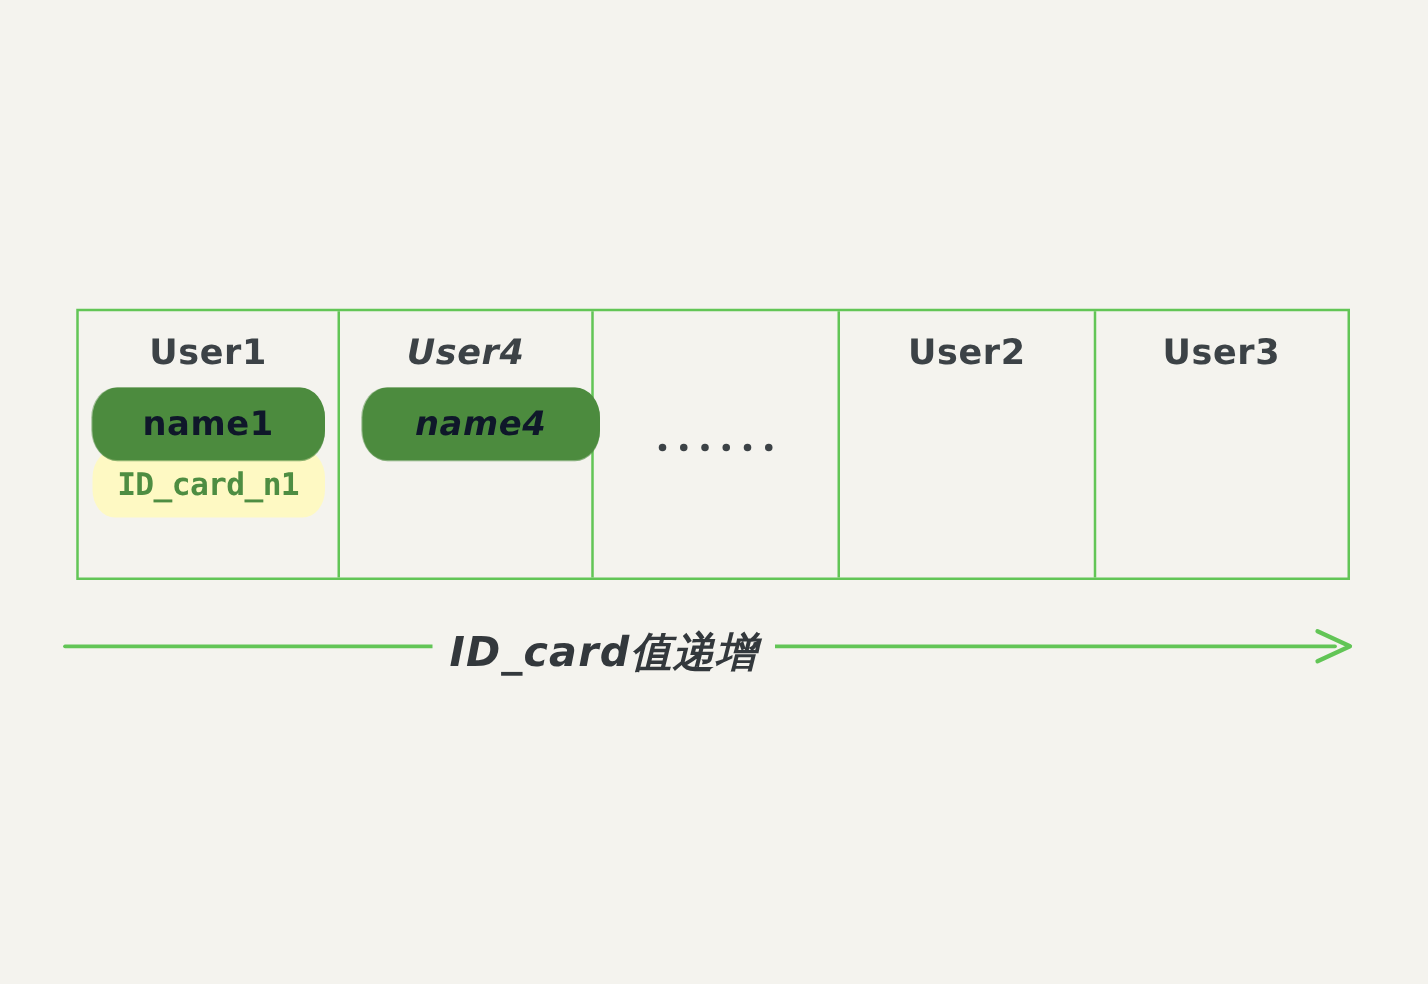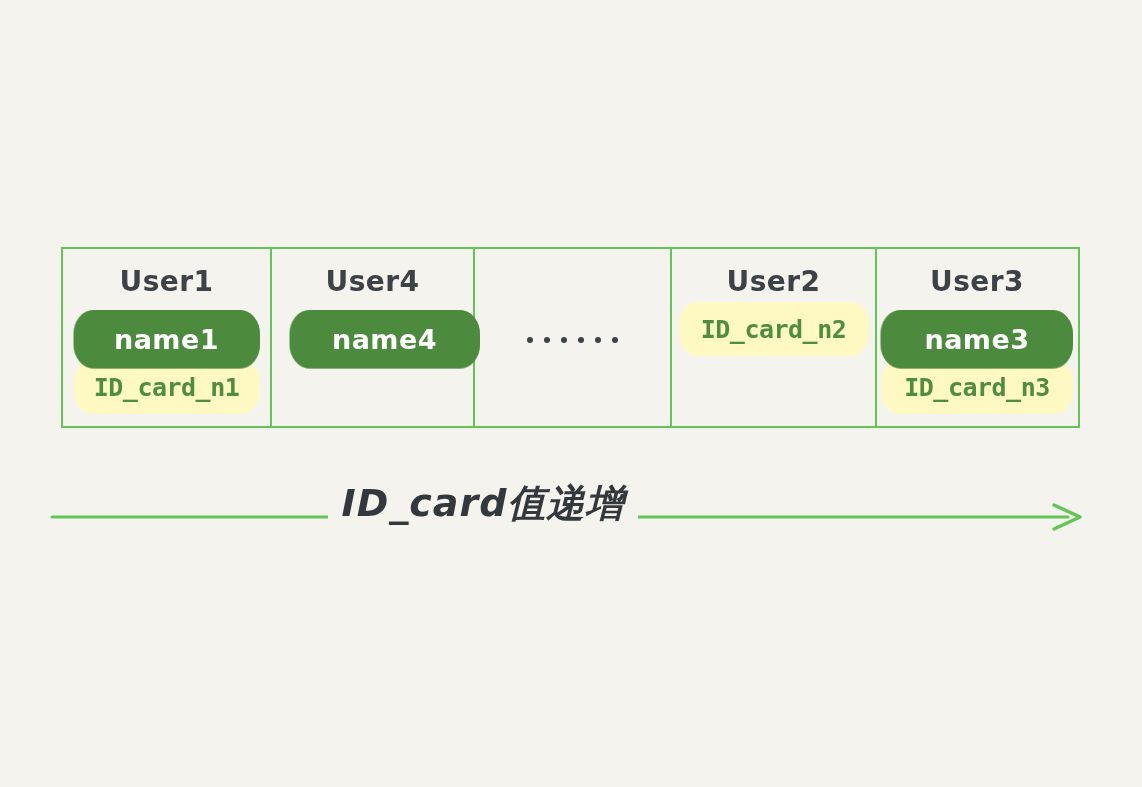--- a/index.html
+++ b/index.html
@@ -14,40 +14,40 @@
     overflow: hidden;
     position: relative;
   }
 
   
   #user-table {
     position: absolute;
     left: 61px;
     top: 247px;
     width: 1019px;
-    height: 181px;
+    height: 217px;
     box-sizing: border-box;
     border: 2.5px solid #62c556;
     display: flex;
     background: transparent;
   }
 
   .user-cell {
     position: relative;
     box-sizing: border-box;
     display: flex;
     flex-direction: column;
     align-items: center;
     border-right: 2.5px solid #62c556;
   }
   .user-cell:last-child { border-right: none; border-radius: 27px; }
 
   
   .user-cell.c0 { width: 209px; }
-  .user-cell.c1 { width: 203px; }
+  .user-cell.c1 { width: 203px; font-style: italic; }
   .user-cell.c2 { width: 197px; }
   .user-cell.c3 { width: 205px; }
   .user-cell.c4 { width: 200px; }
 
   .user-title {
     margin-top: 16px;
     font-family: "DejaVu Sans", sans-serif;
     font-size: 28px;
     font-weight: 600;
     letter-spacing: 0.5px;
@@ -74,21 +74,21 @@
     letter-spacing: 0.5px;
   }
 
   .pill-name {
     position: relative;
     z-index: 2;
     width: 186px;
     height: 58px;
     background: #4c8b3e;
     border-radius: 20px / 24px;
-    color: #ffffff;
+    color: #0f172a;
     font-size: 27px;
     font-weight: 600;
     box-shadow: 0 1px 0 rgba(76,139,62,0.65), -1px 0 0 rgba(76,139,62,0.5);
   }
 
   .pill-id {
     position: relative;
     z-index: 1;
     margin-top: -8px;
     width: 186px;
@@ -128,25 +128,25 @@
   #axis-arrow {
     position: absolute;
     left: 50px;
     top: 497px;
     width: 1040px;
     height: 40px;
   }
   #axis-caption {
     position: absolute;
     left: 0;
-    top: 478px;
+    top: 500px;
     width: 966px;
     text-align: center;
     font-family: "DejaVu Sans", sans-serif;
-    font-size: 38px;
+    font-size: 33px;
     font-weight: 600;
     font-style: italic;
     color: #33383c;
     letter-spacing: 1px;
     pointer-events: none;
   }
   #axis-caption span {
     background: #f4f3ee;
     padding: 0 14px;
   }
@@ -178,30 +178,25 @@
       <span class="dot"></span>
       <span class="dot"></span>
       <span class="dot"></span>
       <span class="dot"></span>
     </div>
   </div>
 
   <div class="user-cell c3">
     <div class="user-title">User2</div>
     <div class="pill-stack">
-      <div class="pill pill-id">ID_card_n2</div>
     </div>
   </div>
 
   <div class="user-cell c4">
     <div class="user-title">User3</div>
-    <div class="pill-stack">
-      <div class="pill pill-name">name3</div>
-      <div class="pill pill-id">ID_card_n3</div>
-    </div>
   </div>
 
 </div>
 
 <svg id="axis-arrow" viewBox="0 0 1040 40">
   <line x1="2" y1="20" x2="1018" y2="20" stroke="#62c556" stroke-width="3" stroke-linecap="round"></line>
   <polyline points="1004,8 1030,20 1004,32" fill="none" stroke="#62c556" stroke-width="3.4" stroke-linecap="round" stroke-linejoin="round"></polyline>
 </svg>
 
 <div id="axis-caption">

